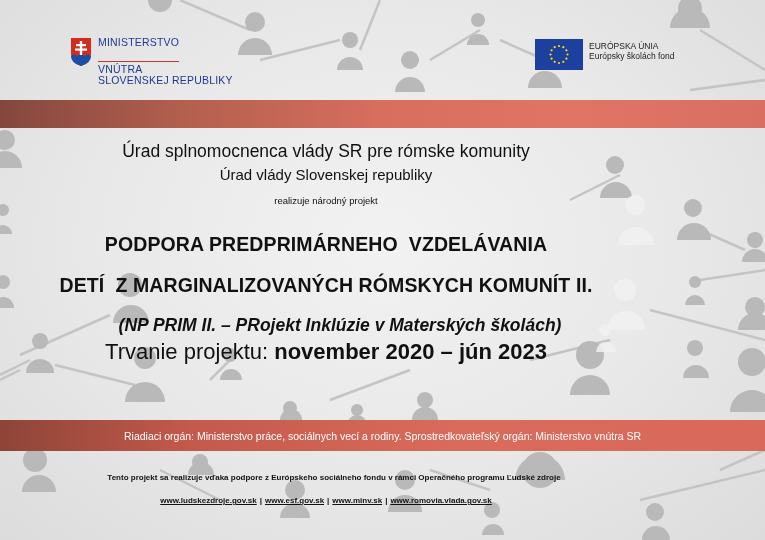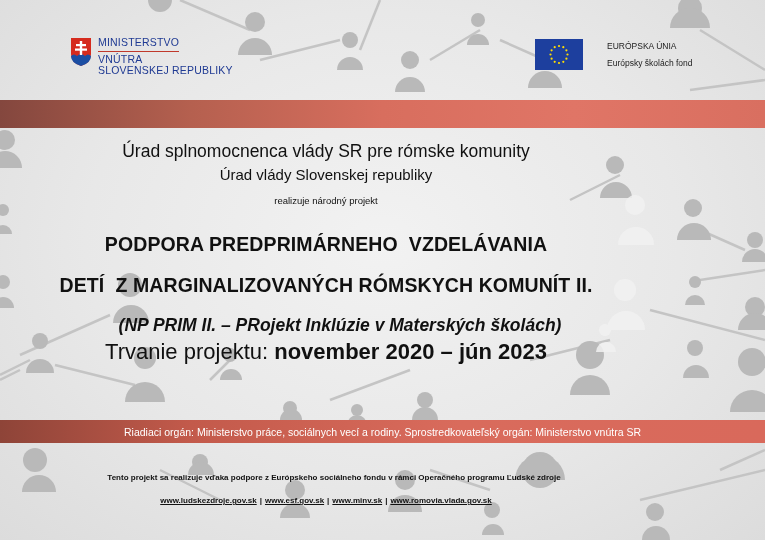--- a/index.html
+++ b/index.html
@@ -6,39 +6,39 @@
   body {
     width: 765px; height: 540px; overflow: hidden; position: relative;
     font-family: "Liberation Sans", "DejaVu Sans", sans-serif;
     background: radial-gradient(ellipse at 50% 45%, #f2f2f2 0%, #e8e8e8 55%, #dcdcdc 100%);
     color: #111;
   }
   .bg { position: absolute; inset: 0; z-index: 0; }
   .logo-mv { position: absolute; left: 70px; top: 37px; display: flex; align-items: flex-start; z-index: 2; }
   .shield { width: 22px; height: 30px; margin-right: 6px; }
   .mv-text { font-size: 10.5px; line-height: 11.5px; color: #1f3a93; letter-spacing: 0.2px; }
-  .mv-line1 { border-bottom: 1.5px solid #c0392b; padding-bottom: 2px; margin-bottom: 2px; display: inline-block; }
+  .mv-line1 { border-bottom: 1.5px solid #c0392b; padding-bottom: 12px; margin-bottom: 2px; display: inline-block; }
   .logo-eu { position: absolute; left: 535px; top: 39px; display: flex; z-index: 2; }
   .eu-flag { width: 48px; height: 31px; background: #1d3f9e; position: relative; }
-  .eu-text { margin-left: 24px; font-size: 8.5px; color: #222; display: flex; flex-direction: column; justify-content: space-between; padding: 2px 0; }
+  .eu-text { margin-left: 6px; font-size: 8.5px; color: #222; display: flex; flex-direction: column; padding: 2px 0; }
   .band-top {
     position: absolute; left: 0; top: 100px; width: 765px; height: 28px; z-index: 2;
     background: linear-gradient(90deg, #84473e 0%, #b5604f 25%, #d86e5e 50%, #e07566 75%, #d96f60 100%);
   }
   .center { position: absolute; left: 0; width: 652px; text-align: center; z-index: 2; }
   .org1 { top: 141px; font-size: 17.5px; }
   .org2 { top: 166px; font-size: 15px; }
   .realizuje { top: 195px; font-size: 9.5px; }
   .title1 { top: 233px; font-size: 19.5px; font-weight: bold; letter-spacing: 0.1px; }
   .title2 { top: 274px; font-size: 19.5px; font-weight: bold; letter-spacing: 0.1px; }
   .subtitle { top: 315px; font-size: 17.5px; font-weight: bold; font-style: italic; padding-left: 14px; }
   .duration { top: 339px; font-size: 22px; }
   .duration b { font-weight: bold; }
   .band-bottom {
-    position: absolute; left: 0; top: 420px; width: 765px; height: 23px; z-index: 2;
+    position: absolute; left: 0; top: 420px; width: 765px; height: 31px; z-index: 2;
     background: linear-gradient(90deg, #8e4438 0%, #c35a4b 25%, #d96b5c 60%, #d9695b 100%);
     color: #fff; font-size: 10.5px; display: flex; align-items: center; justify-content: center;
   }
   .support { top: 473px; font-size: 8px; padding-left: 8px; }
   .links { top: 496px; font-size: 8px; font-weight: bold; }
   .links a { color: #111; text-decoration: underline; }
   .links .sep { margin: 0 3px; font-weight: bold; }
 </style>
 </head>
 <body>

